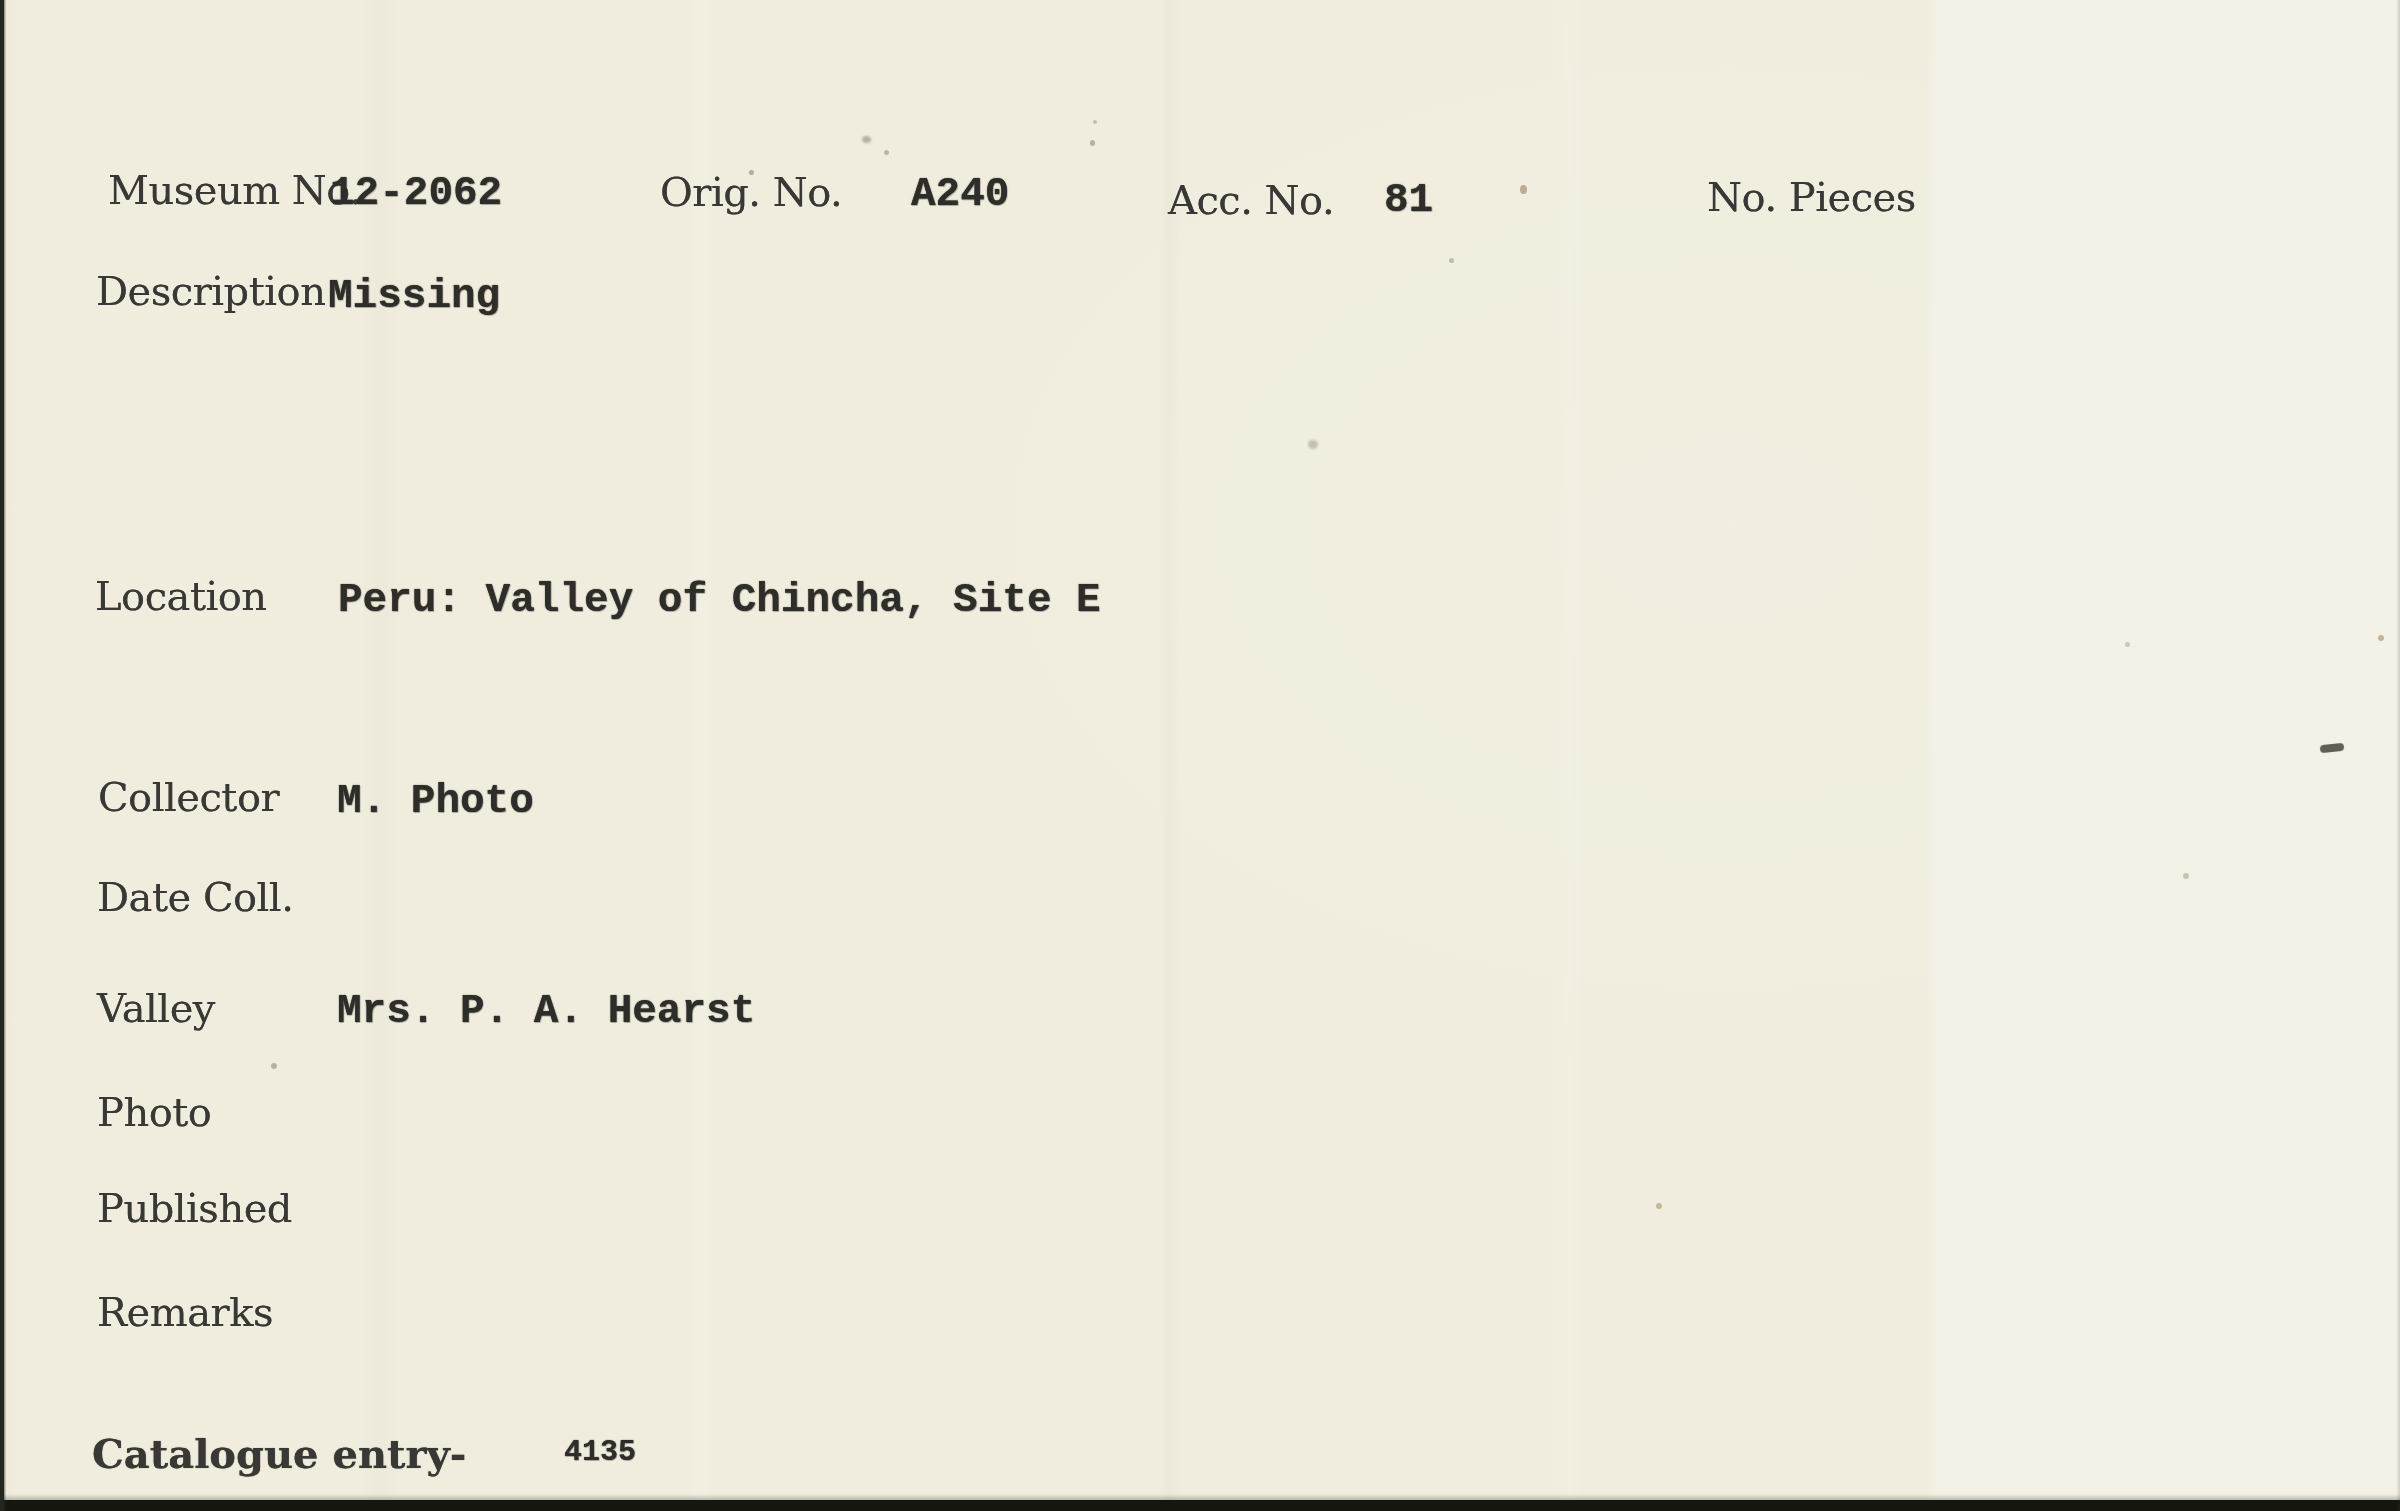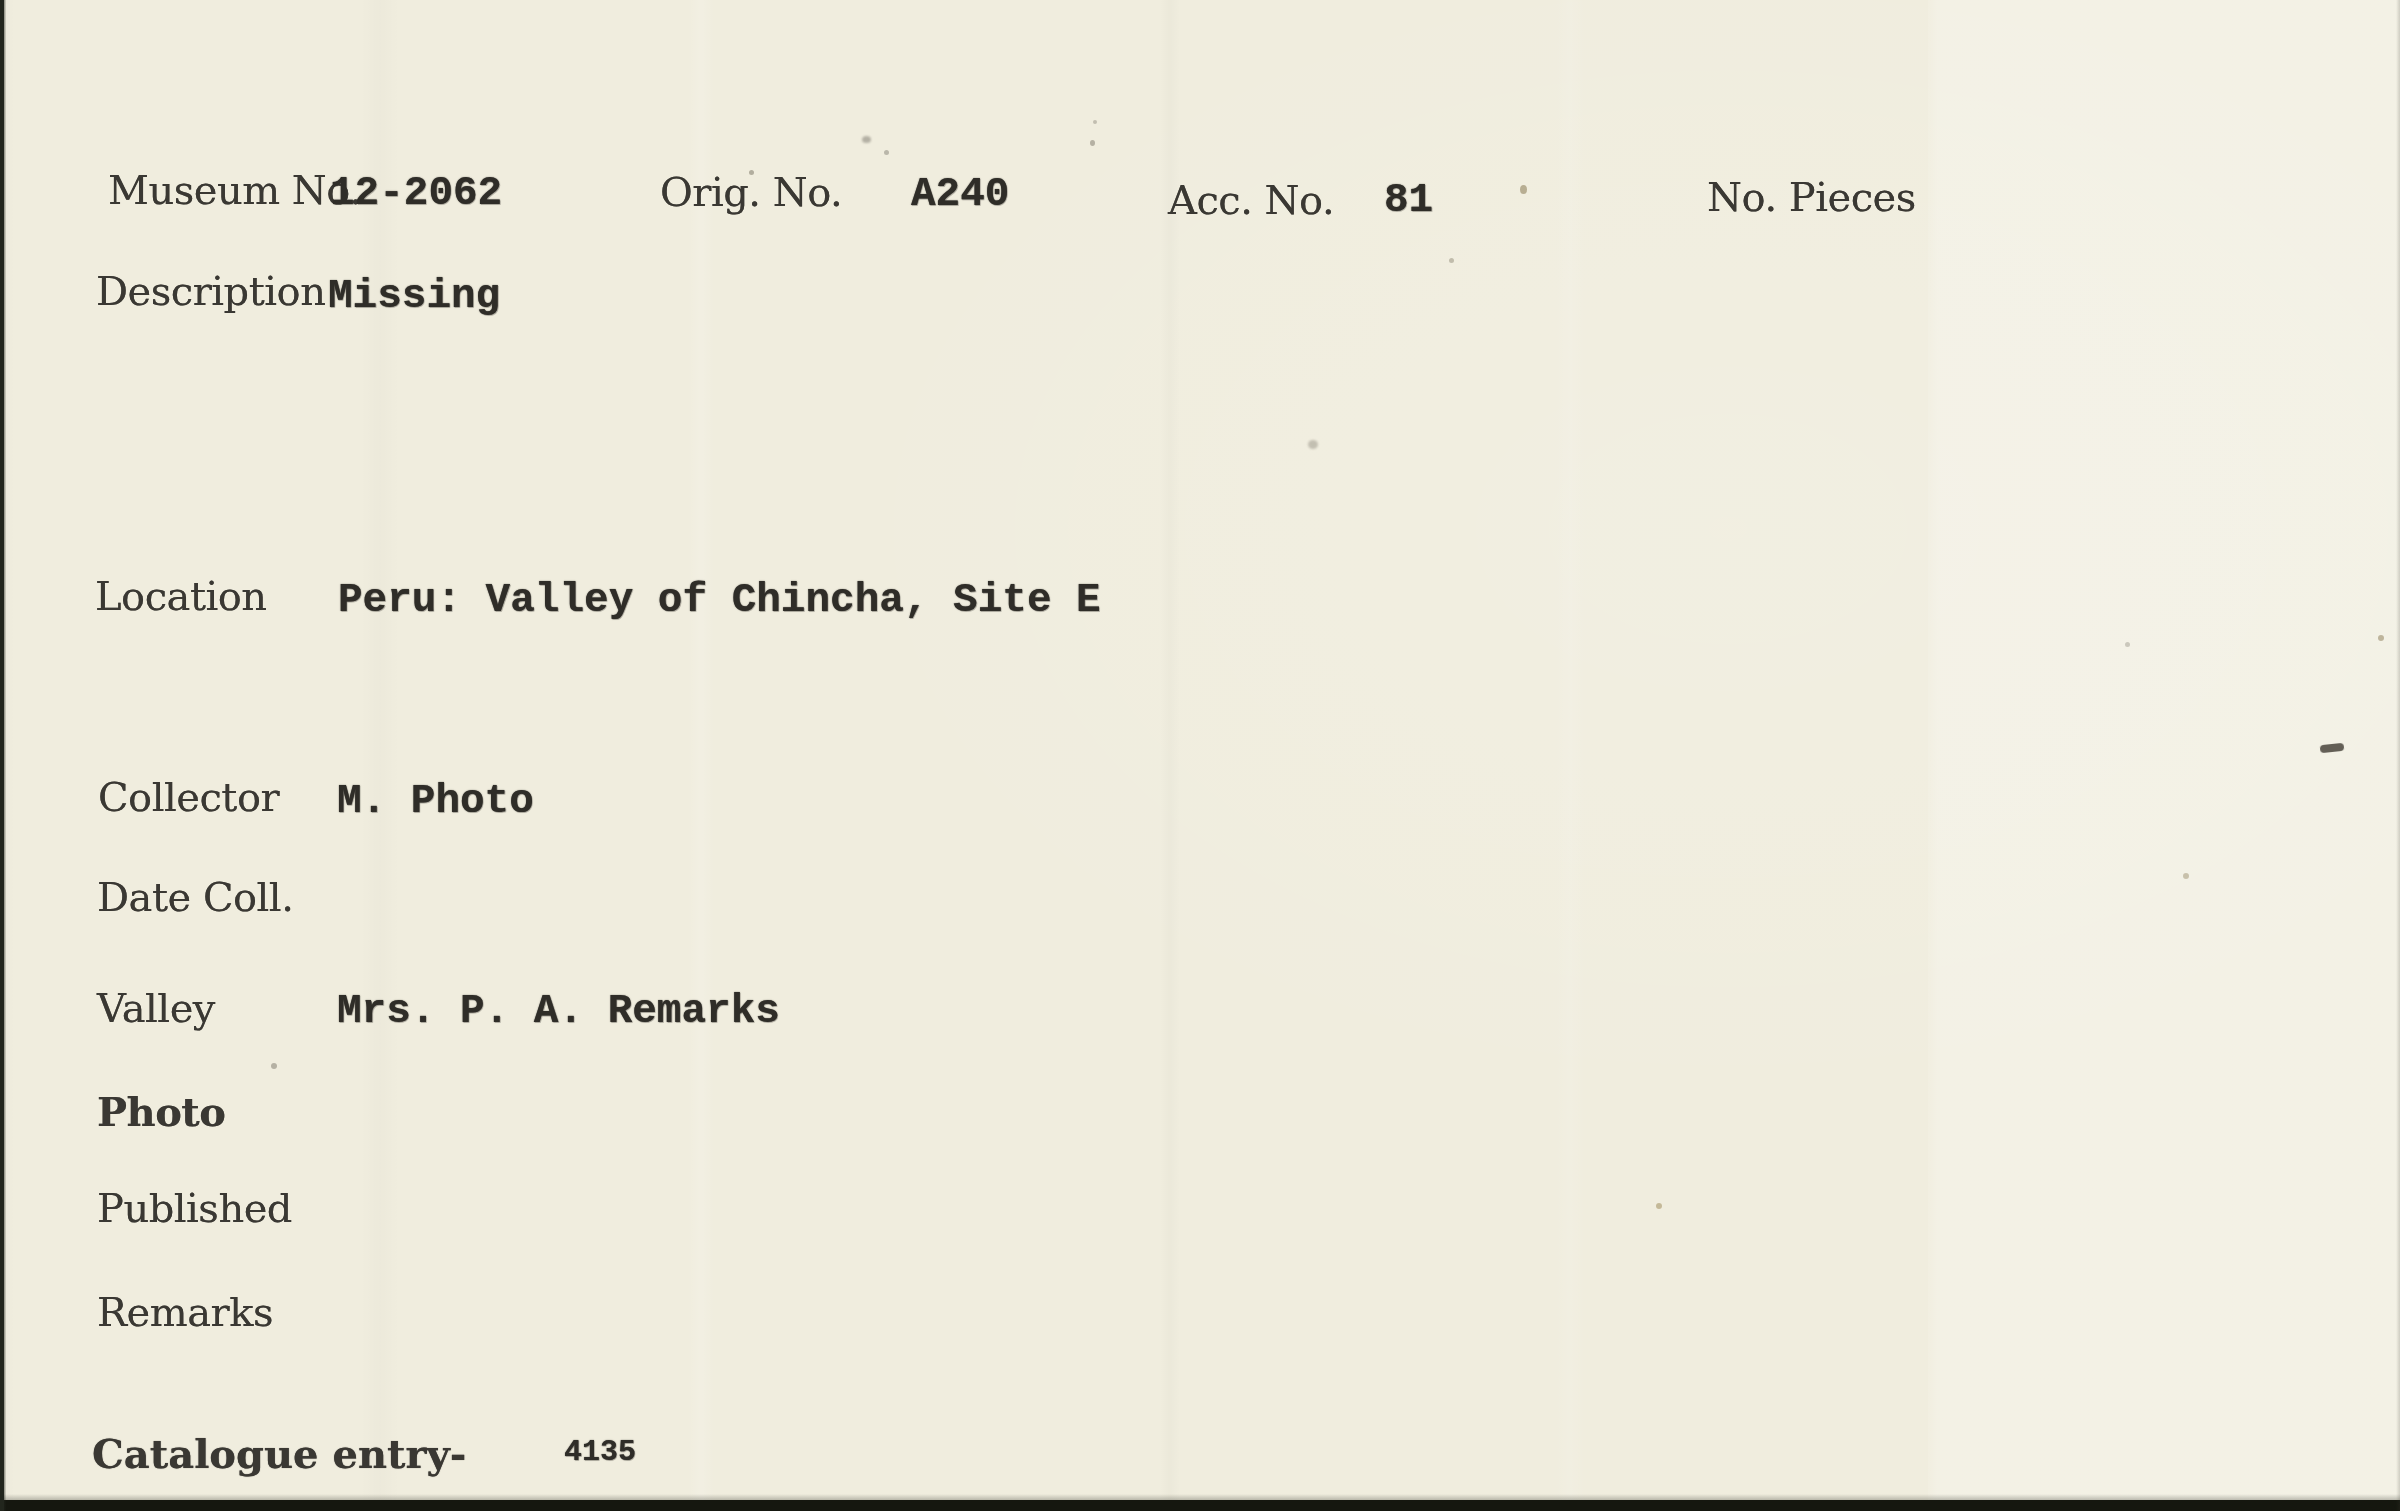--- a/index.html
+++ b/index.html
@@ -83,21 +83,21 @@
   
   .f-desc-lbl     { left: 96px;   top: 271px; }
   .f-desc-val     { left: 328px;  top: 276px; }
   .f-loc-lbl      { left: 95px;   top: 576px; }
   .f-loc-val      { left: 338px;  top: 580px; }
   .f-coll-lbl     { left: 98px;   top: 777px; }
   .f-coll-val     { left: 337px;  top: 781px; }
   .f-datecoll-lbl { left: 97px;   top: 877px; }
   .f-donor-lbl    { left: 97px;   top: 988px; }
   .f-donor-val    { left: 337px;  top: 991px; }
-  .f-photo-lbl    { left: 97px;   top: 1092px; font-weight: bold; }
+  .f-photo-lbl    { left: 97px;   top: 1092px; }
   .f-pub-lbl      { left: 97px;   top: 1188px; }
   .f-remarks-lbl  { left: 97px;   top: 1292px; text-align: right; }
 
   
   .f-cat-lbl {
     left: 92px; top: 1434px;
     font-size: 40px; font-weight: 700;
     letter-spacing: 0;
     text-shadow: 0 0 0.8px rgba(50,48,44,0.9);
   }
@@ -134,21 +134,21 @@
 
   <span class="lbl f-loc-lbl">Location</span>
   <span class="typed f-loc-val">Peru: Valley of Chincha, Site E</span>
 
   <span class="lbl f-coll-lbl">Collector</span>
   <span class="typed f-coll-val">M. Photo</span>
 
   <span class="lbl f-datecoll-lbl">Date Coll.</span>
 
   <span class="lbl f-donor-lbl">Valley</span>
-  <span class="typed f-donor-val">Mrs. P. A. Remarks</span>
+  <span class="typed f-donor-val">Mrs. P. A. Hearst</span>
 
   <span class="lbl f-photo-lbl">Photo</span>
   <span class="lbl f-pub-lbl">Published</span>
   <span class="lbl f-remarks-lbl">Remarks</span>
 
   <span class="lbl f-cat-lbl">Catalogue entry-</span>
   <span class="typed f-cat-val">4135</span>
 
   <div class="speck" style="left:2320px; top:744px; width:24px; height:8px; background:#4a463e; opacity:0.85; border-radius:4px; transform:rotate(-6deg); filter:blur(0.6px);"></div>
   <div class="speck" style="left:862px; top:136px; width:9px; height:7px; background:#6b675e; opacity:0.45; filter:blur(0.8px);"></div>

